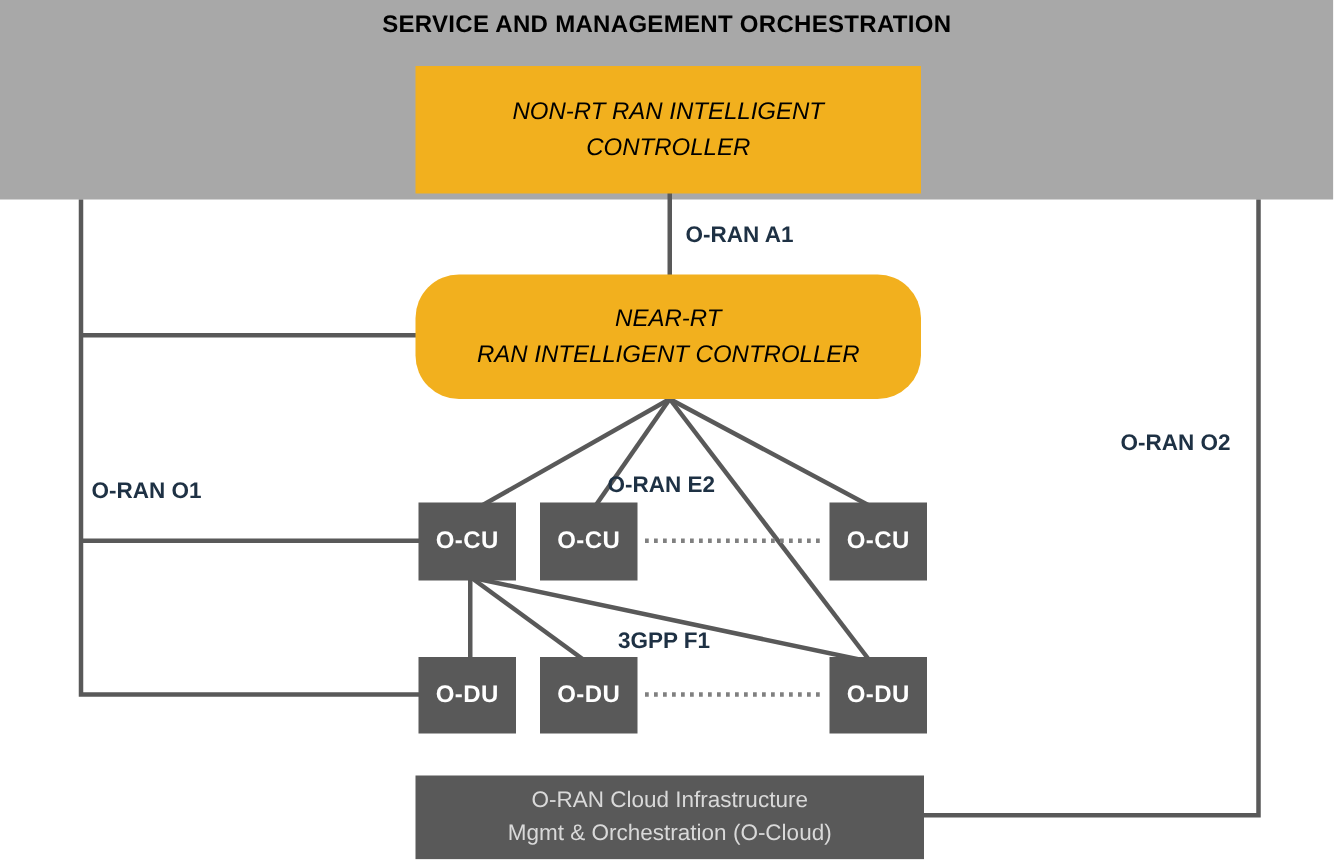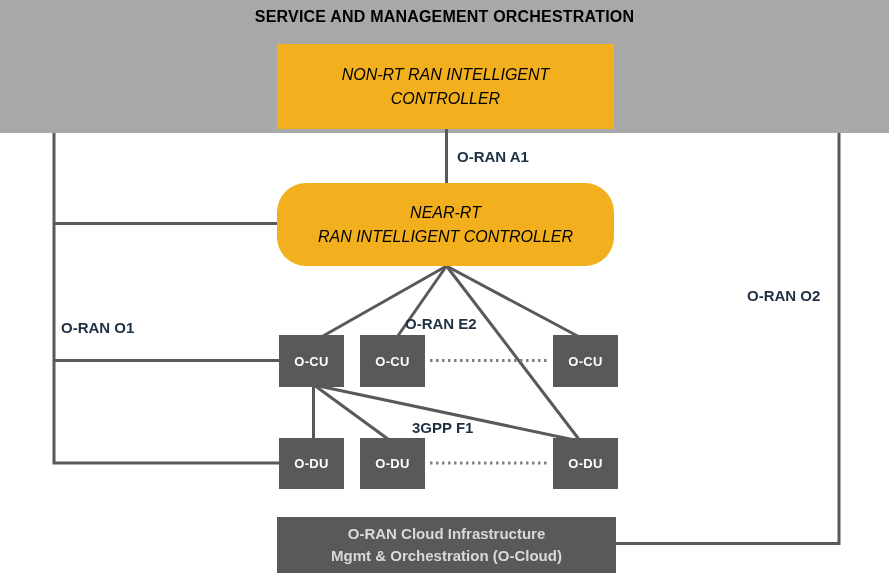--- a/index.html
+++ b/index.html
@@ -14,22 +14,22 @@
   .banner-title{
     position:absolute;left:0;top:8px;width:889px;text-align:center;
     font-size:16px;font-weight:bold;color:var(--title-black,#000);
     letter-spacing:.2px;
   }
   svg.connectors{position:absolute;left:0;top:0;z-index:1;}
   .ln{stroke:var(--line-gray,#595959);stroke-width:3;fill:none;}
   .ln-dotted{stroke:var(--dotted-gray,#808080);stroke-width:3;fill:none;stroke-dasharray:2.5 3.5;}
   .node{position:absolute;z-index:2;display:flex;flex-direction:column;align-items:center;justify-content:center;text-align:center;box-sizing:border-box;}
   .node-amber{background:var(--node-amber,#f2b01e);color:#000;font-size:16px;line-height:1.45;font-style:italic;}
-  .node-gray{background:var(--node-gray,#595959);color:#ffffff;font-size:13px;font-weight:bold;letter-spacing:.3px;}
-  .node-cloud{background:var(--node-gray,#595959);color:var(--cloud-text,#d9d9d9);font-size:15px;font-weight:bold;line-height:1.45;}
+  .node-gray{background:var(--node-gray,#595959);color:#ffffff;font-size:16px;font-weight:bold;letter-spacing:.3px;}
+  .node-cloud{background:var(--node-gray,#595959);color:var(--cloud-text,#d9d9d9);font-size:15px;font-weight:normal;line-height:1.45;}
   .nonrt{left:277px;top:44px;width:337px;height:85px;}
   .nearrt{left:277px;top:183px;width:337px;height:83px;border-radius:29px;}
   .cu1{left:279px;top:335px;width:65px;height:52px;}
   .cu2{left:360px;top:335px;width:65px;height:52px;}
   .cu3{left:553px;top:335px;width:65px;height:52px;}
   .du1{left:279px;top:438px;width:65px;height:51px;}
   .du2{left:360px;top:438px;width:65px;height:51px;}
   .du3{left:553px;top:438px;width:65px;height:51px;}
   .ocloud{left:277px;top:517px;width:339px;height:56px;}
   .iface{

